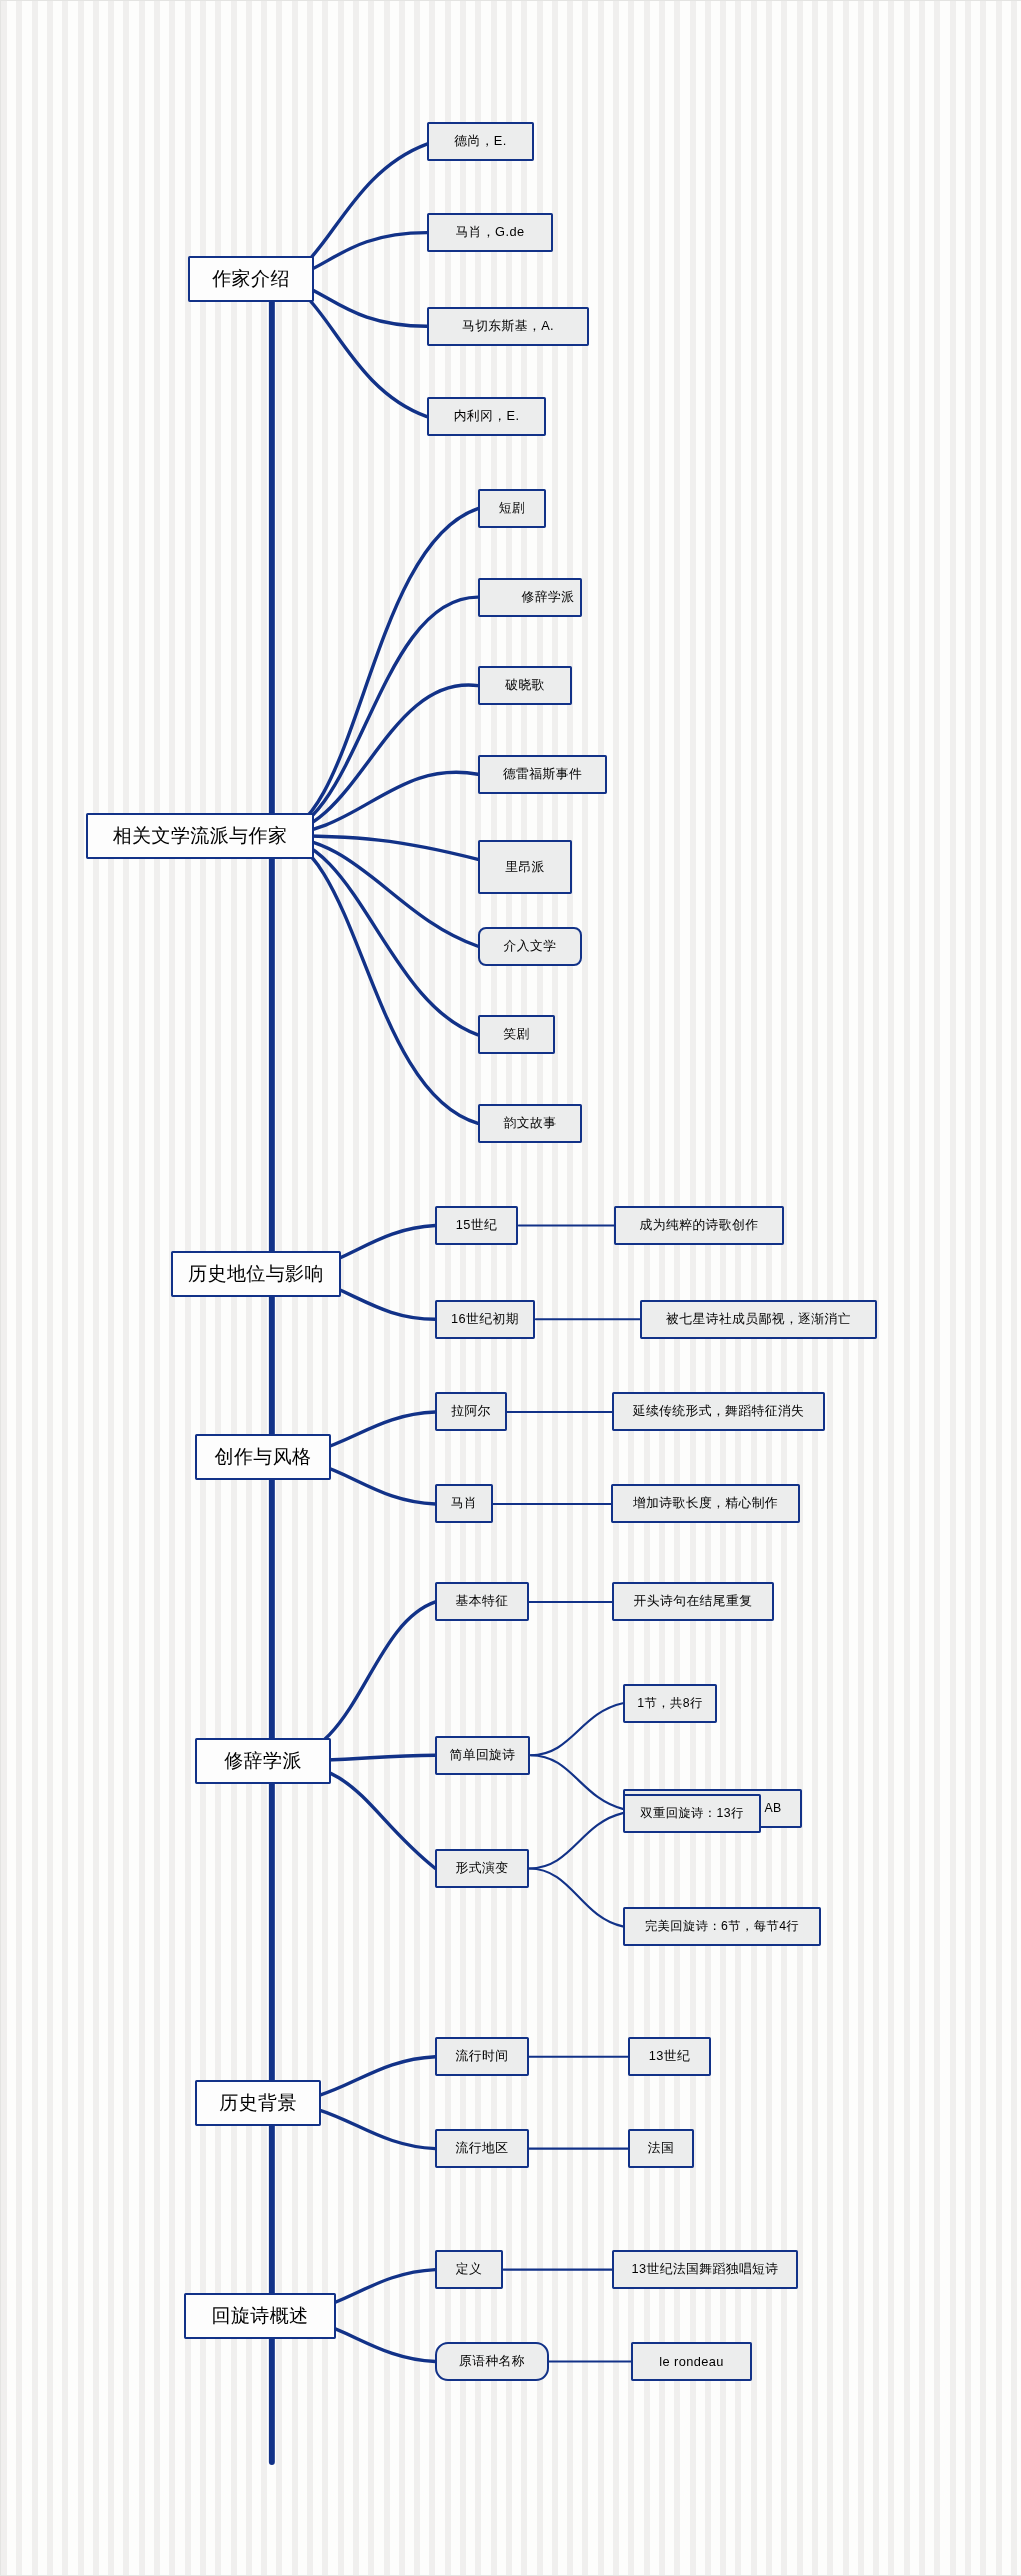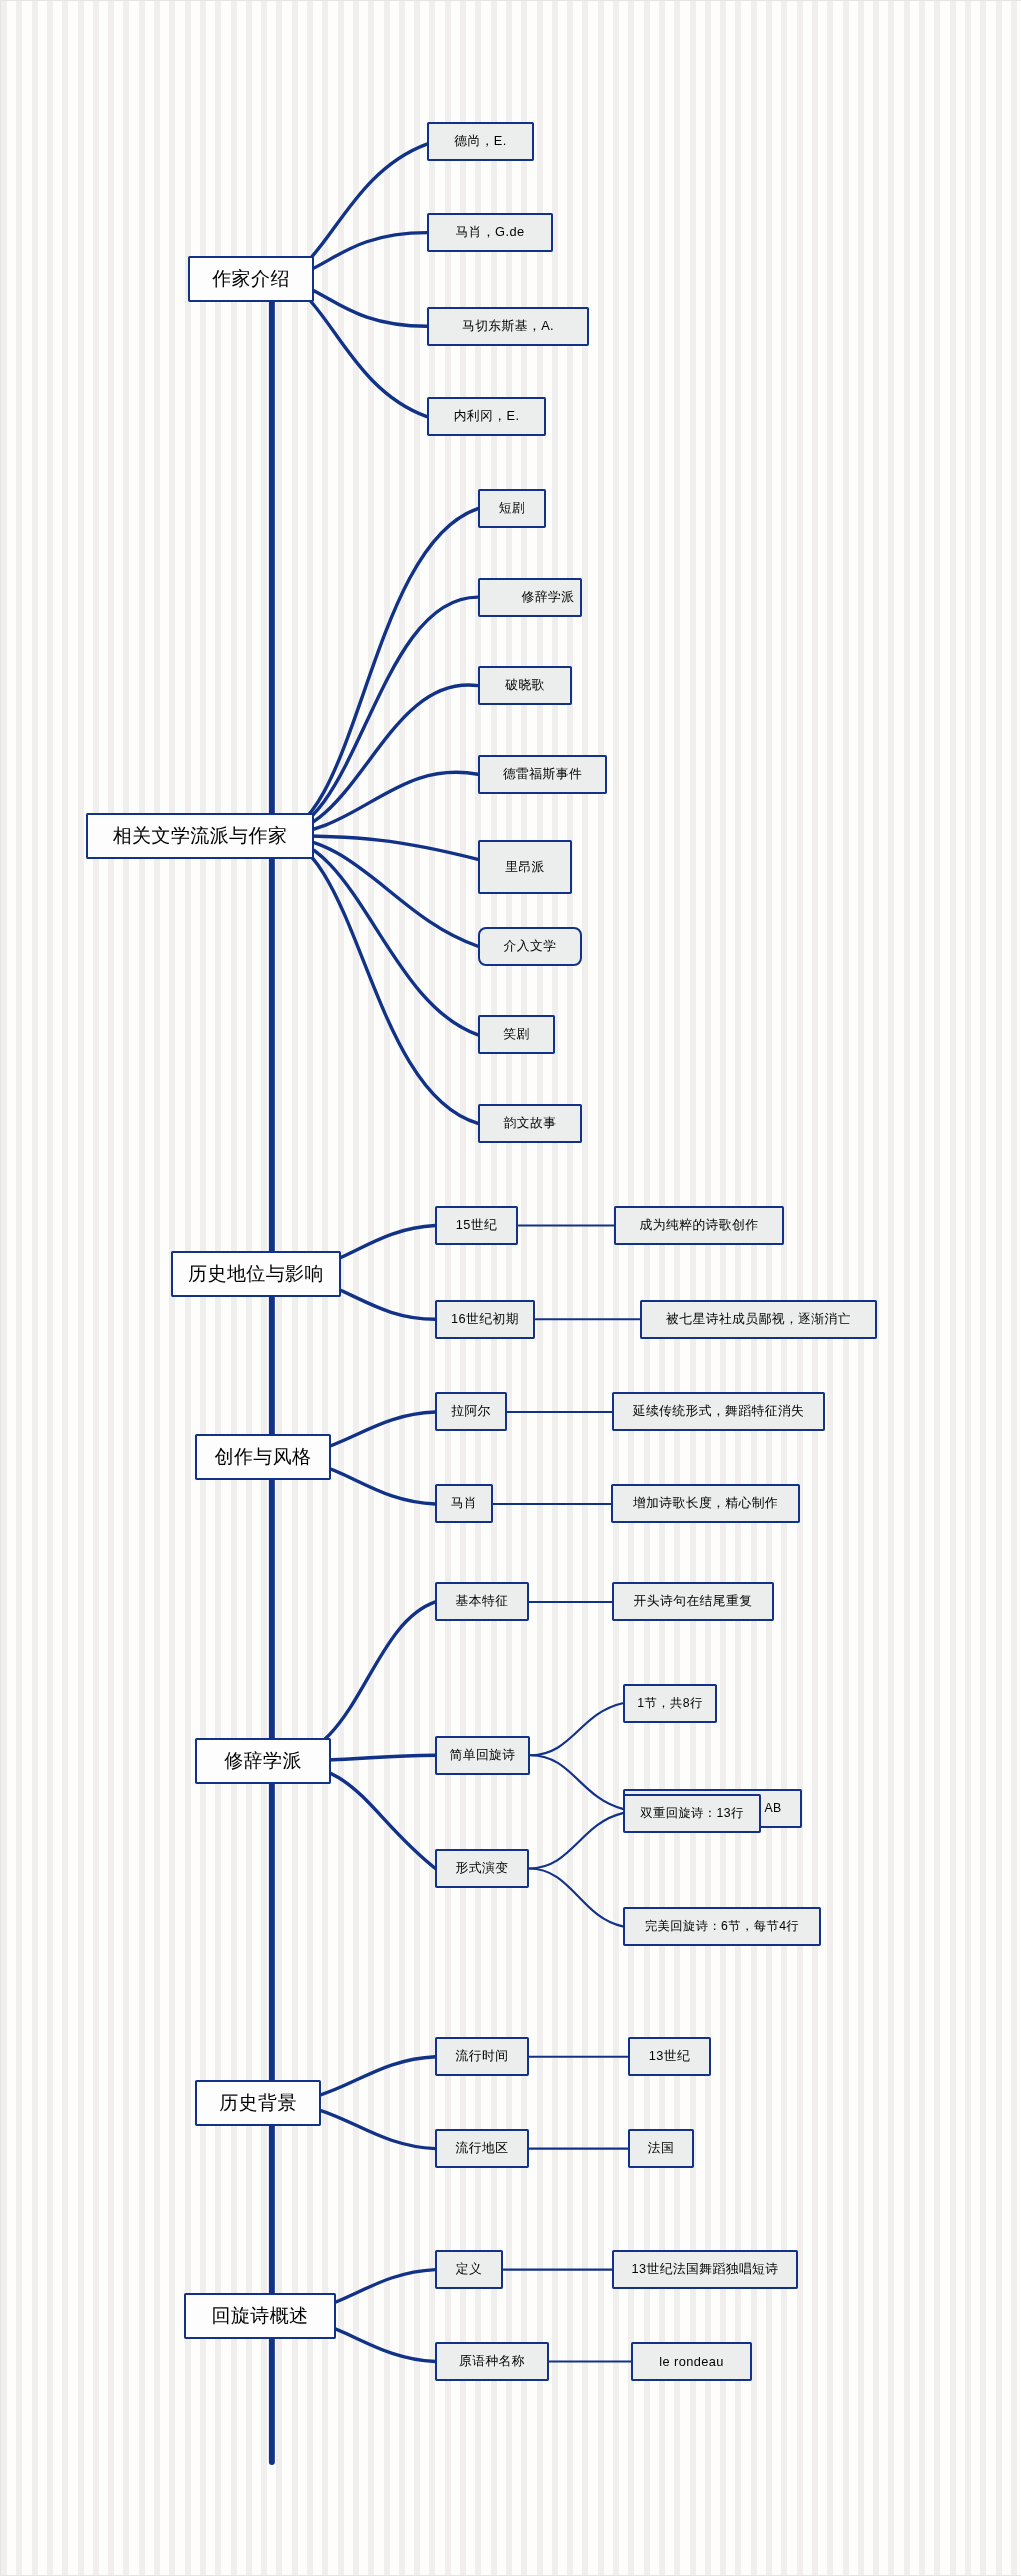--- a/index.html
+++ b/index.html
@@ -252,21 +252,21 @@
 
   <div class="node branch" style="left:183px; top:2292px; width:152px; height:46px;">
     <span>回旋诗概述</span>
   </div>
   <div class="node leaf" style="left:434px; top:2249px; width:68px; height:39px;">
     <span>定义</span>
   </div>
   <div class="node leaf" style="left:611px; top:2249px; width:186px; height:39px;">
     <span>13世纪法国舞蹈独唱短诗</span>
   </div>
-  <div class="node leaf" style="left:434px; top:2341px; width:114px; height:39px;">
+  <div class="node leaf" style="left:434px; top:2341px; width:114px; height:39px;border-radius:13px;">
     <span>原语种名称</span>
   </div>
   <div class="node leaf" style="left:630px; top:2341px; width:121px; height:39px;">
     <span>le rondeau</span>
   </div>
 
 </div>
 
 
 </body></html>

